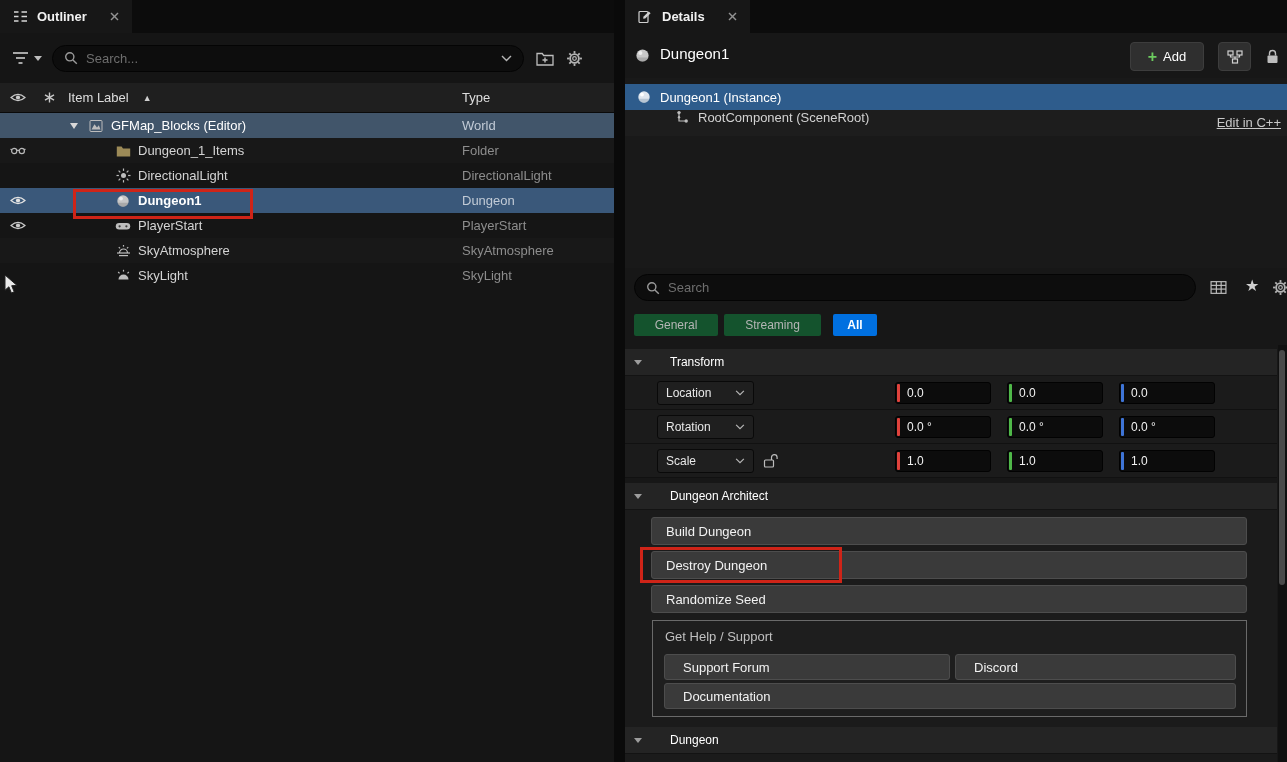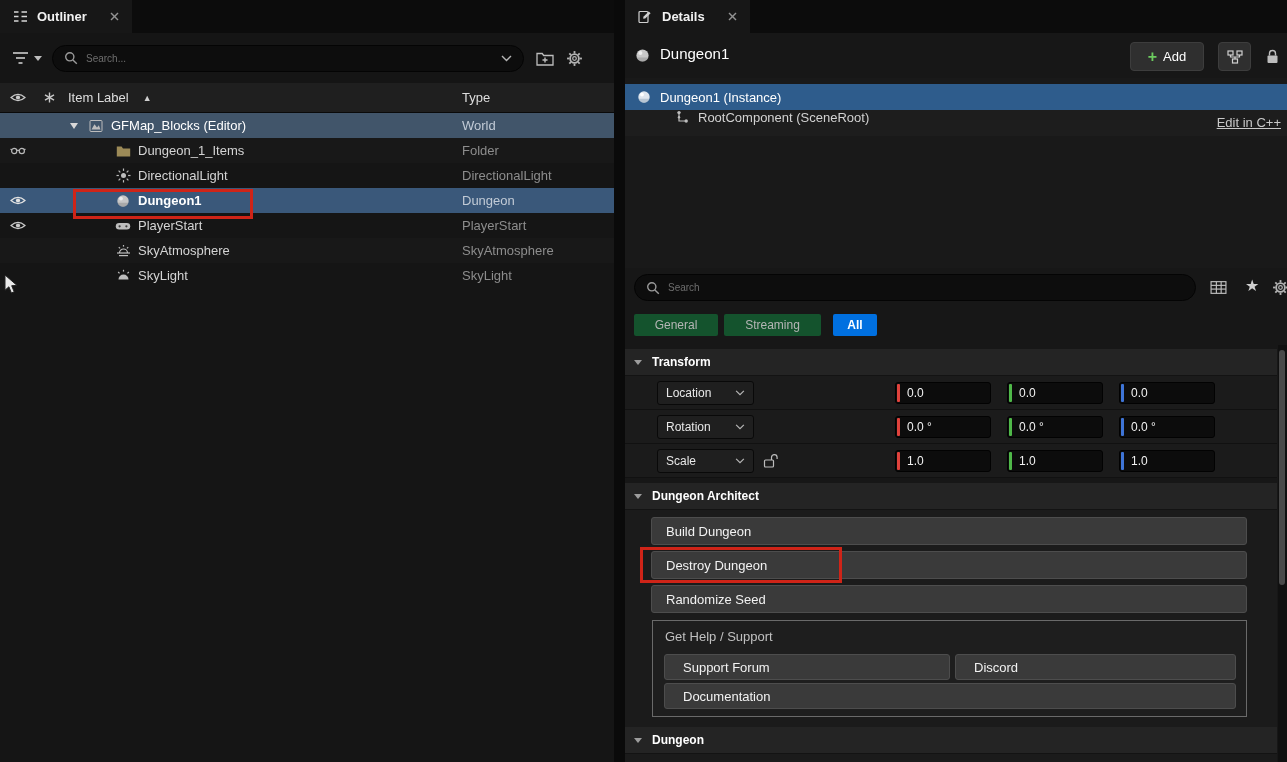--- a/index.html
+++ b/index.html
@@ -15,21 +15,21 @@
   .tab{display:flex;align-items:center;gap:9px;padding:0 13px;color:#ececec;cursor:pointer}
   .tab.active{background:#171717}
   .tab .ttl{font-weight:700;font-size:13px;color:#f2f2f2}
   .tab.inactive .ttl{font-weight:400;color:#c2c2c2}
   .closex{margin-left:14px;cursor:pointer;opacity:.85}
 
   
   .ol-toolbar{position:absolute;top:33px;left:0;width:614px;height:50px;display:flex;align-items:center;padding:0 12px}
   .ic-btn{cursor:pointer;display:flex;align-items:center;justify-content:center}
   .searchbox{display:flex;align-items:center;gap:8px;background:#0d0d0d;border:1px solid #040404;border-radius:14px;height:27px;padding:0 11px}
-  .searchbox input{flex:1;background:transparent;border:0;outline:0;color:#cfcfcf;font-family:inherit;font-size:10px;min-width:0}
+  .searchbox input{flex:1;background:transparent;border:0;outline:0;color:#cfcfcf;font-family:inherit;font-size:13px;min-width:0}
   .searchbox input::placeholder{color:#6e6e6e}
   #ol-search{width:472px;margin-left:10px}
 
   
   .ol-header{position:absolute;top:83px;left:0;width:614px;height:30px;background:#1f1f1f;border-bottom:1px solid #0a0a0a;display:flex;align-items:center;color:#dedede}
   .col-eye{width:36px;flex:none;display:flex;justify-content:center}
   .col-star{width:26px;flex:none;display:flex;justify-content:center}
   .col-label{display:flex;align-items:center;gap:14px;padding-left:6px}
   .sortind{font-size:9px;color:#cfcfcf}
   .col-type{position:absolute;left:462px}
@@ -69,21 +69,21 @@
 
   
   #d-search{position:absolute;top:274px;left:9px;width:562px}
   .d-ic{position:absolute;cursor:pointer}
   .chip{position:absolute;top:314px;height:22px;background:#14532d;border-radius:2px;color:#b5b5b5;font-size:12px;display:flex;align-items:center;justify-content:center;cursor:pointer}
   #chip-general{left:9px;width:84px}
   #chip-streaming{left:99px;width:97px}
   #chip-all{left:208px;width:44px;background:#0070e0;color:#fff;font-weight:700}
 
   
-  .sec{position:absolute;left:0;width:652px;height:27px;background:#242424;border-bottom:1px solid #131313;display:flex;align-items:center;gap:10px;padding-left:9px;color:#fff;font-weight:700;font-size:12px;cursor:pointer}
+  .sec{position:absolute;left:0;width:652px;height:27px;background:#242424;border-bottom:1px solid #131313;display:flex;align-items:center;gap:28px;padding-left:9px;color:#fff;font-weight:400;font-size:12px;cursor:pointer}
   .sec .tri-down{border-top-color:#9d9d9d;border-left-width:4px;border-right-width:4px;border-top-width:5px}
   #sec-transform{top:349px}
   #sec-da{top:483px}
   #sec-dungeon{top:727px}
   .prow{position:absolute;left:0;width:652px;height:34px;background:#1b1b1b;border-bottom:1px solid #111}
   #prow-loc{top:376px}#prow-rot{top:410px}#prow-scale{top:444px}
   .combo{position:absolute;left:32px;top:5px;width:97px;height:24px;background:#1f1f1f;border:1px solid #090909;border-radius:3px;display:flex;align-items:center;justify-content:space-between;padding:0 8px;color:#e8e8e8;font-size:12px;cursor:pointer}
   .scale-lock{position:absolute;left:138px;top:9px;cursor:pointer}
   .vec{position:absolute;left:270px;top:6px;width:320px;display:flex;gap:16px}
   .nf{flex:1;height:22px;background:#0c0c0c;border:1px solid #020202;border-radius:3px;position:relative;display:flex;align-items:center;padding-left:11px;color:#f2f2f2;font-size:12px;cursor:text}

